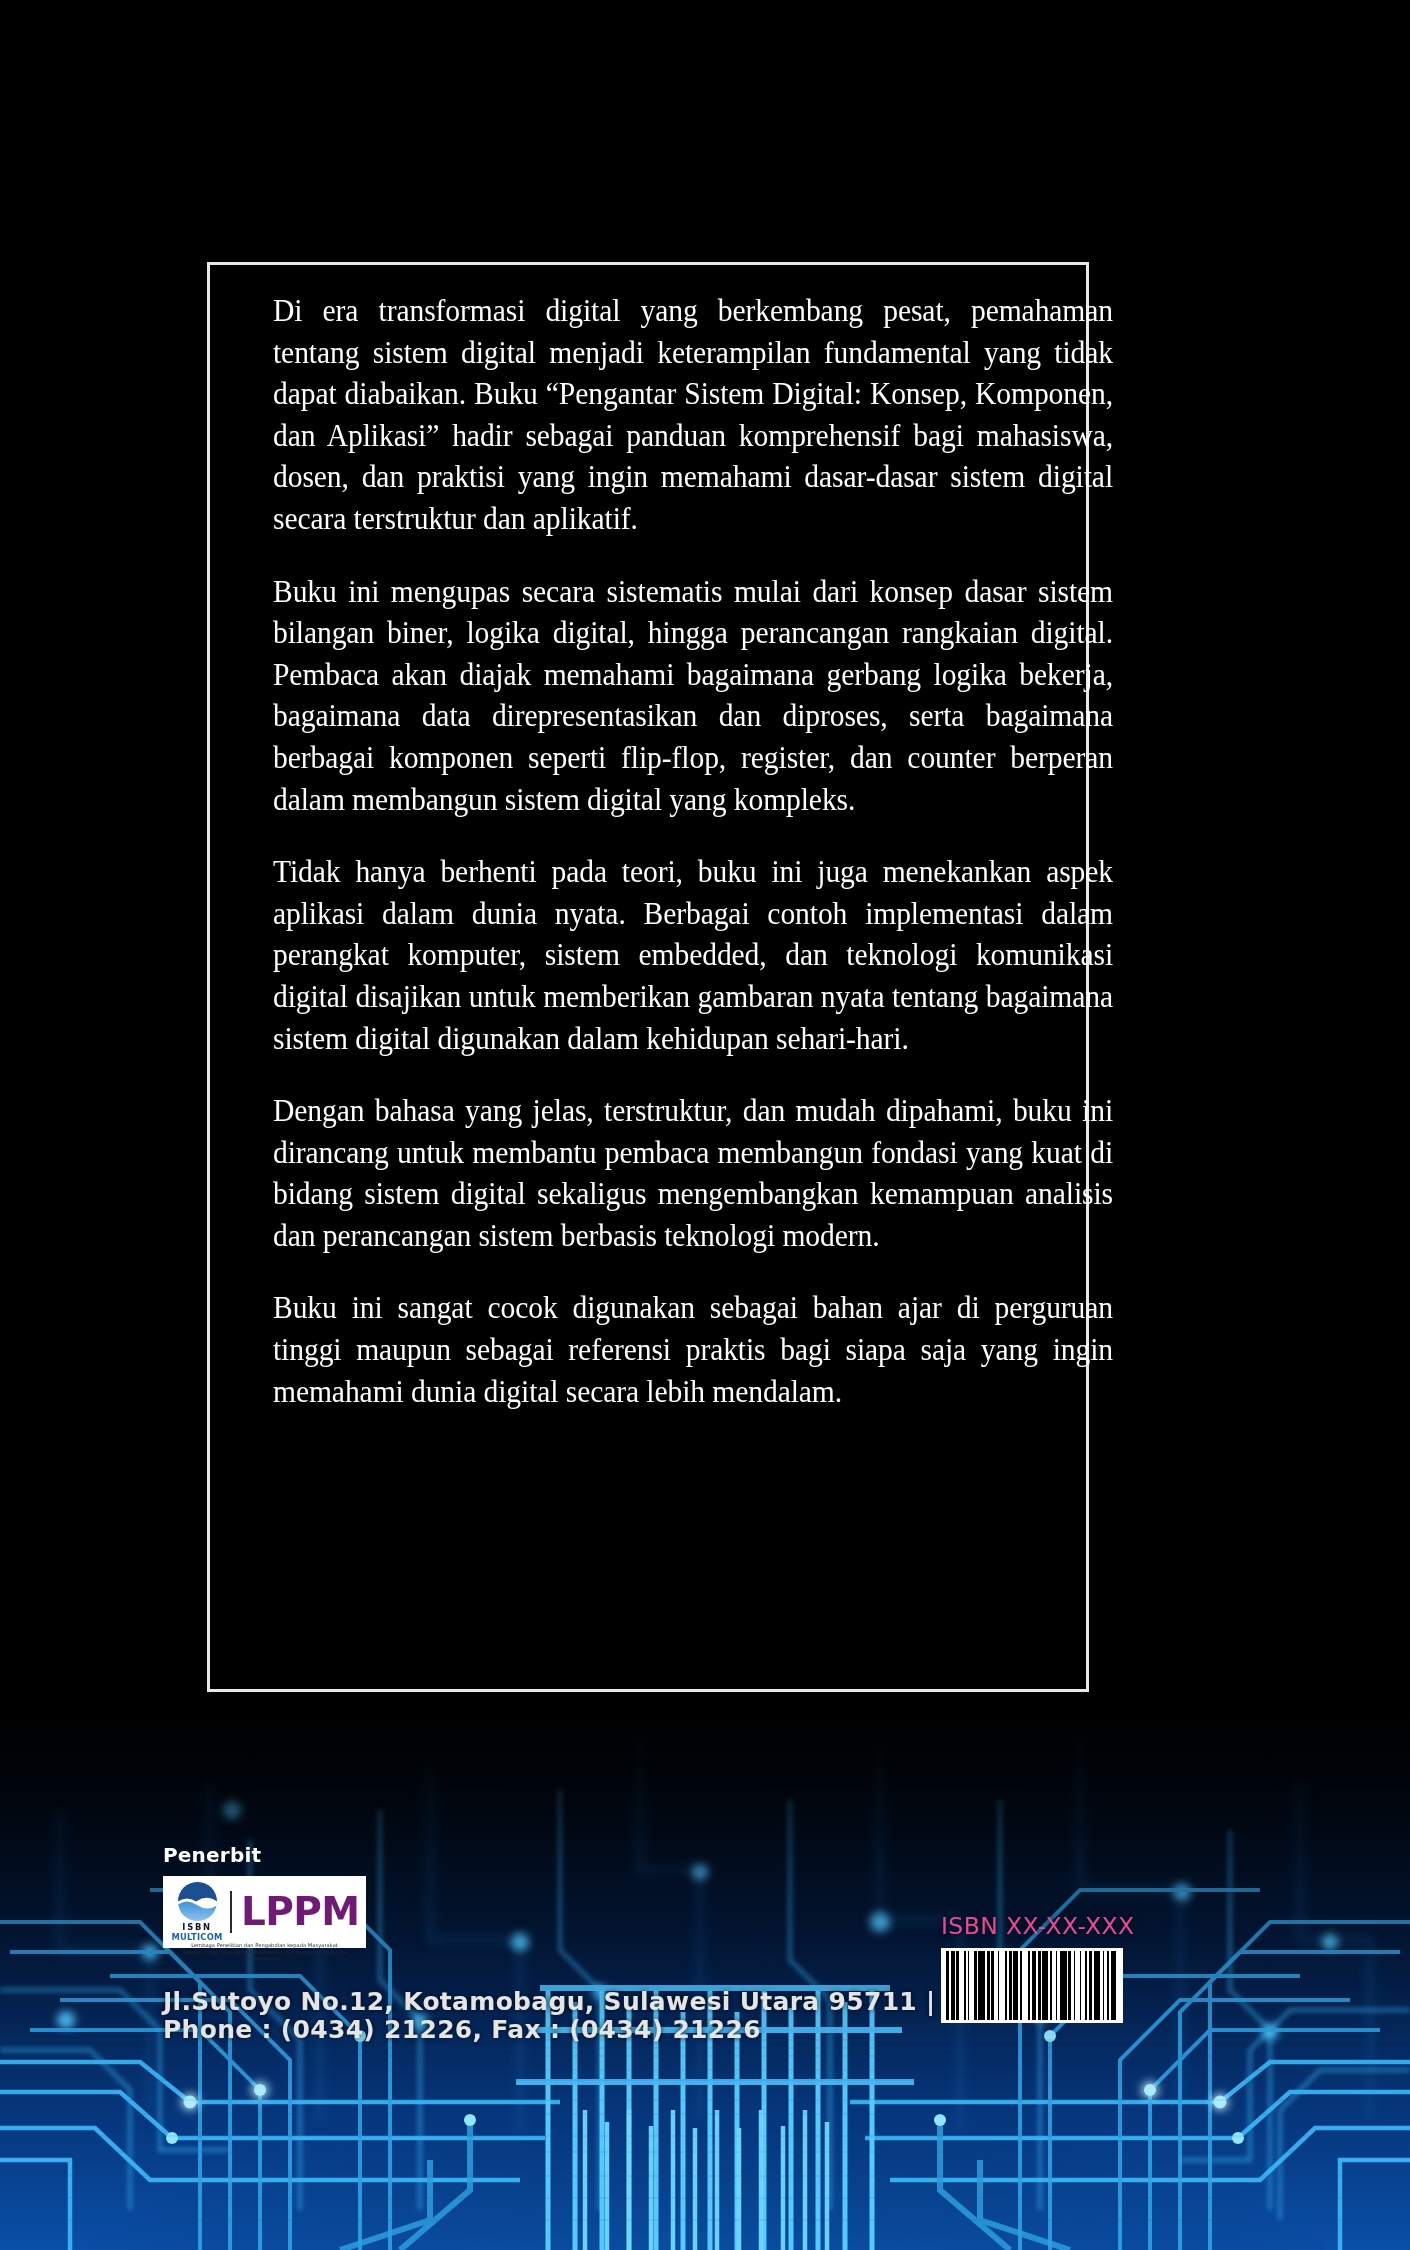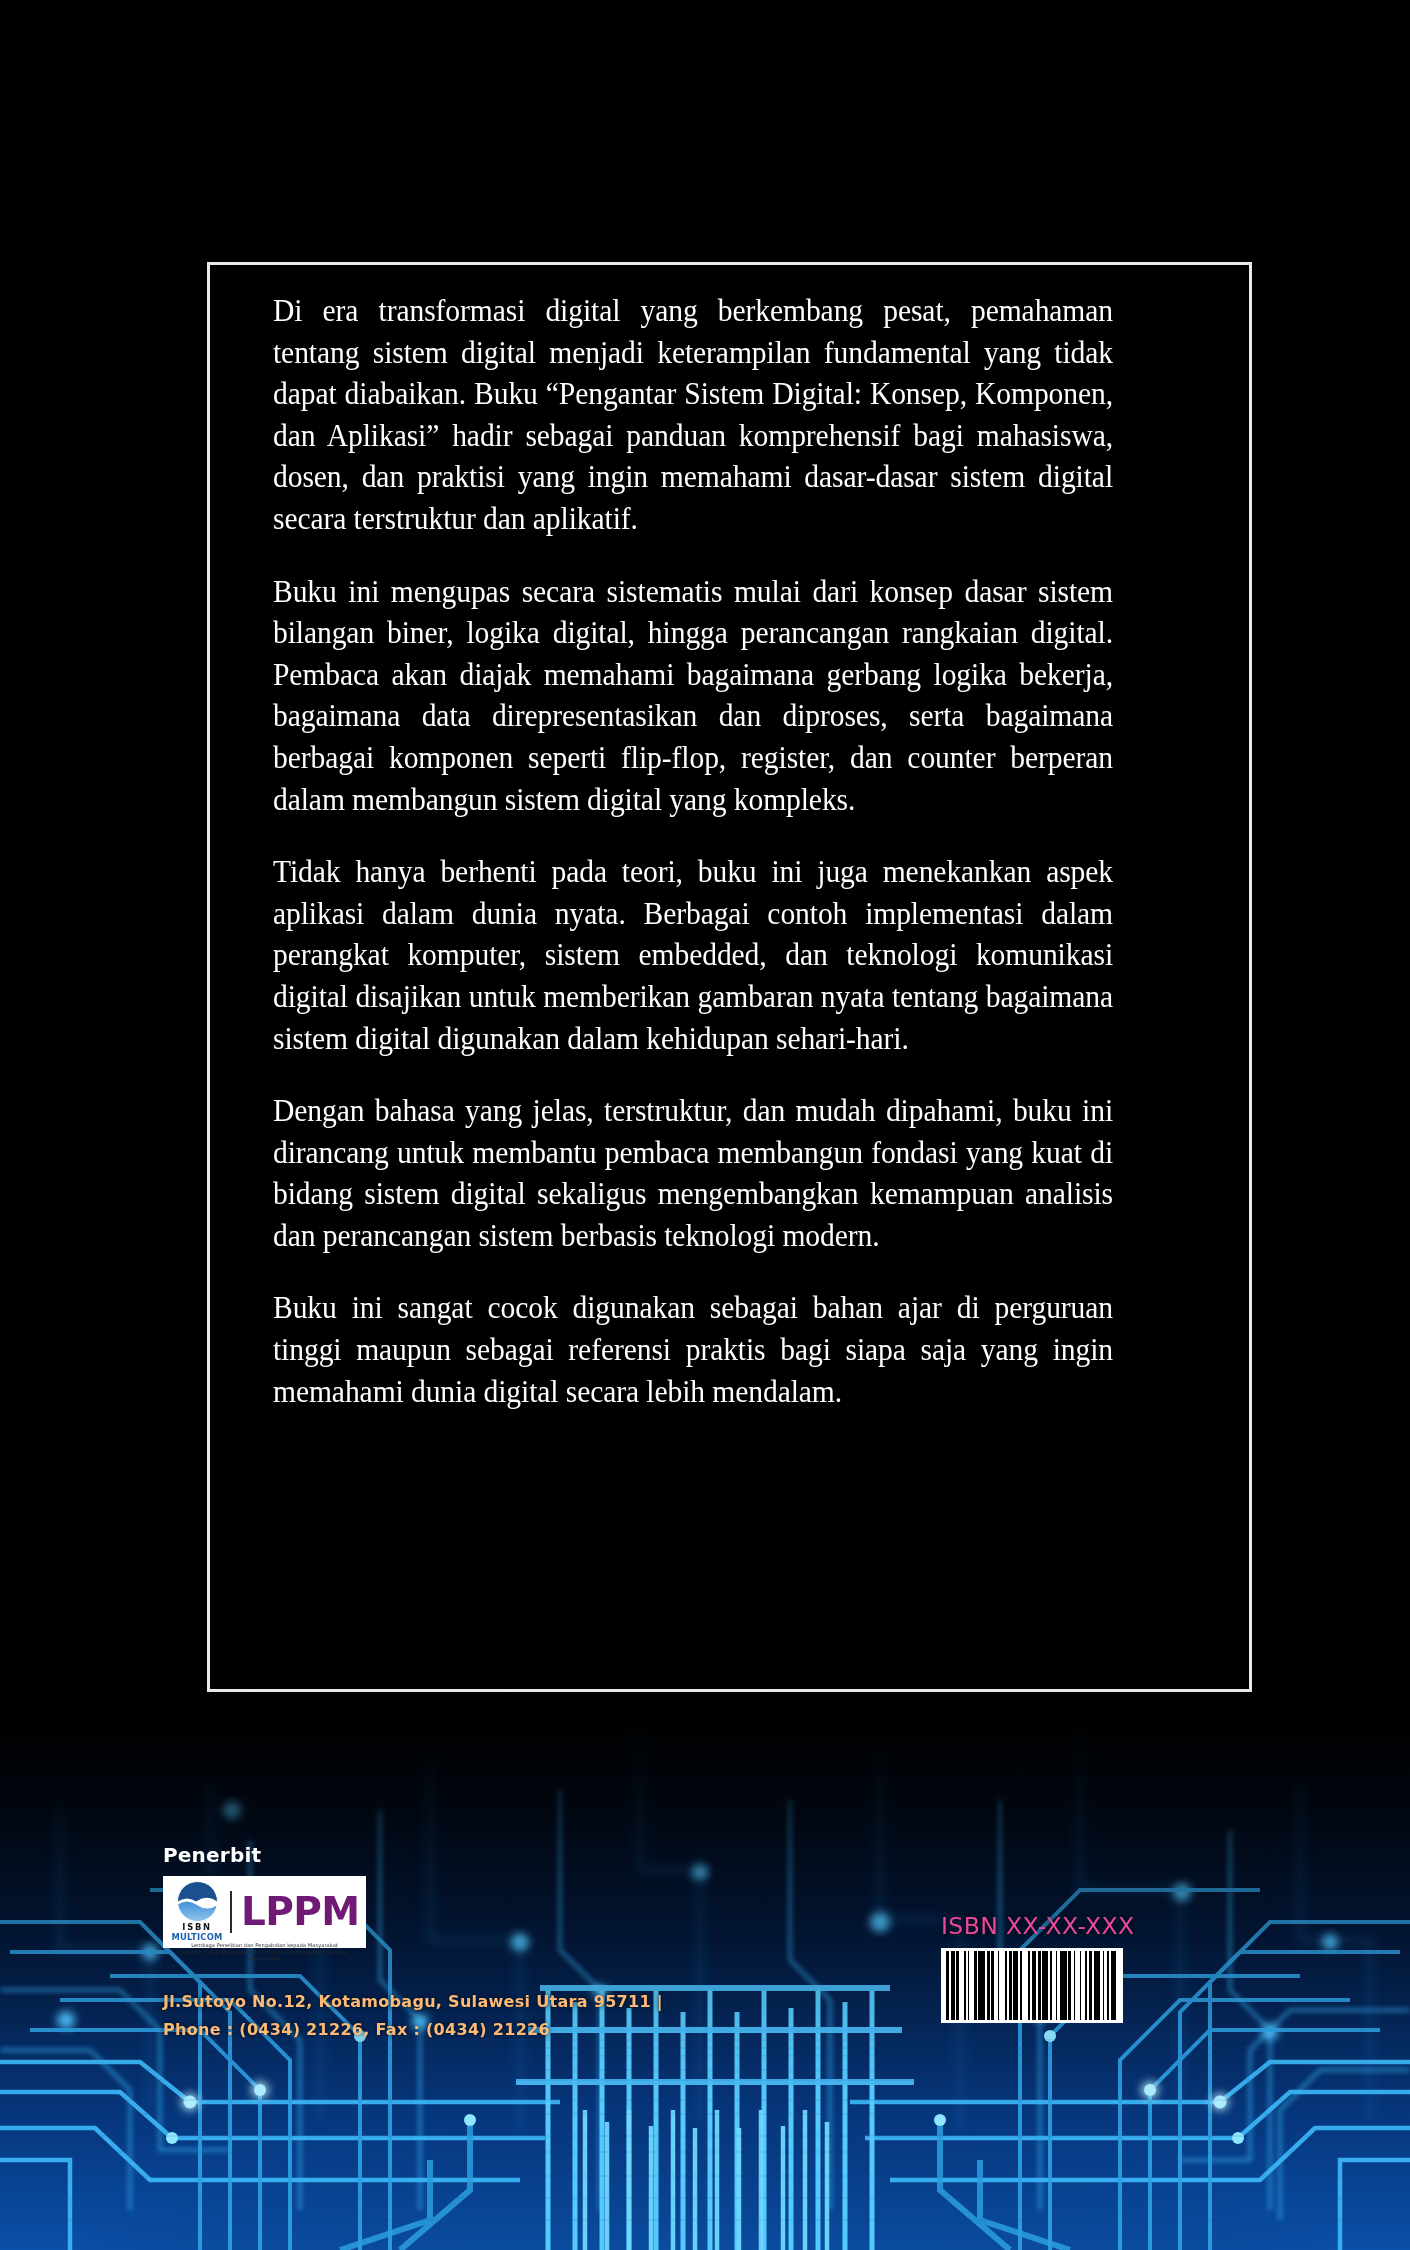--- a/index.html
+++ b/index.html
@@ -14,21 +14,21 @@
     position:relative;
     width:1410px; height:2250px;
     background:#000000;
     font-family:"Liberation Serif", serif;
   }
 
   
   .blurb-frame {
     position:absolute;
     left:207px; top:262px;
-    width:1045px; height:1430px;
+    width:882px; height:1430px;
     border:3px solid #e8e8ea;
     background:#000000;
     z-index:6;
   }
 
   .blurb-inner {
     position:absolute;
     left:63px; top:26px;
     width:866px;
   }
@@ -165,23 +165,23 @@
     font-size:5.1px;
     line-height:6.6px;
     letter-spacing:0.05px;
     padding-bottom:1px;
   }
 
   .address {
     position:absolute;
     left:163px; top:1988px;
     z-index:8;
-    color:#fdba74;
-    font-family:"DejaVu Sans", sans-serif;
-    font-size:16px;
+    color:#e5e5e5;
+    font-family:"DejaVu Sans", sans-serif;
+    font-size:25px;
     font-weight:bold;
     line-height:28px;
     letter-spacing:0.3px;
     text-shadow:0 0 5px rgba(0,0,0,0.75);
     white-space:nowrap;
   }
 
   
   .isbn-block {
     position:absolute;

